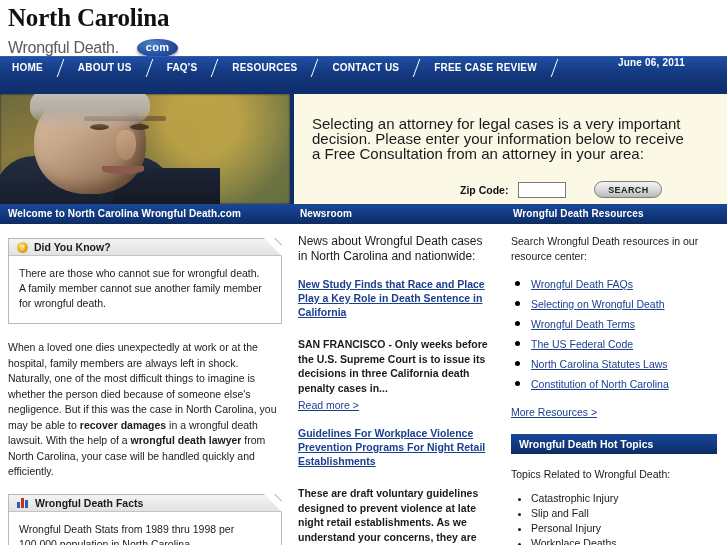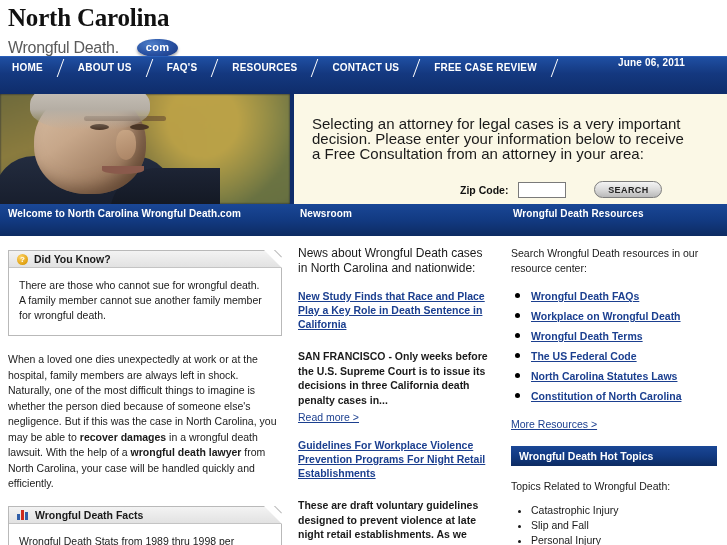--- a/index.html
+++ b/index.html
@@ -143,21 +143,21 @@
   .search-btn {
     width: 68px; height: 17px;
     border: 1px solid #7d7d7d; border-radius: 9px;
     background: linear-gradient(to bottom,#f4f4f4 0%, #dcdcdc 48%, #b9b9b9 100%);
     font-size: 9px; font-weight: bold; color:#222; letter-spacing:.4px;
     cursor:pointer; margin-left: 18px;
   }
 
   
   .sectionbar {
-    height: 32px; display:flex; align-items:stretch;
+    height: 20px; display:flex; align-items:stretch;
     background: linear-gradient(to bottom,#1a4796 0%,#123a82 50%,#0d2b62 100%);
   }
   .sec-h {
     color:#fff; font-size:10px; font-weight:bold; line-height:20px;
     letter-spacing:.1px; white-space:nowrap;
   }
   .sec-left   { width: 292px; padding-left: 8px; }
   .sec-mid    { width: 213px; padding-left: 8px; }
   .sec-right  { flex:1; padding-left: 8px; }
 
@@ -237,21 +237,21 @@
   .read-more {
     display:inline-block; font-size: 10.5px; color:#1b3f8f;
     text-decoration: underline; margin-top: 1px; cursor:pointer;
   }
 
   
   .res-intro { font-size: 10.5px; color:#1a1a1a; line-height: 15px; }
   ul.linklist {
     margin: 10px 0 0 0; padding-left: 20px; list-style: disc;
   }
-  ul.linklist li { margin-bottom: 2px; font-weight: bold; }
+  ul.linklist li { margin-bottom: 2px; }
   ul.linklist a {
     font-size: 10.5px; color:#1b3f8f; text-decoration: underline; cursor:pointer;
   }
   .more-res {
     display:inline-block; margin-top: 12px;
     font-size: 10.5px; color:#1b3f8f; text-decoration: underline; cursor:pointer;
   }
   .hot-head {
     margin-top: 14px; height: 20px; line-height:20px;
     background: linear-gradient(to bottom,#1a4796 0%,#123a82 50%,#0d2b62 100%);
@@ -382,21 +382,21 @@
         <a class="news-title">Job Related Deaths Are Less Likely For Women</a>
 
       </div>
     </div>
 
     <div class="col-right">
       <div class="res-intro">Search Wrongful Death resources in our resource center:</div>
 
       <ul class="linklist">
         <li><a>Wrongful Death FAQs</a></li>
-        <li><a>Workplace on Wrongful Death</a></li>
+        <li><a>Selecting on Wrongful Death</a></li>
         <li><a>Wrongful Death Terms</a></li>
         <li><a>The US Federal Code</a></li>
         <li><a>North Carolina Statutes Laws</a></li>
         <li><a>Constitution of North Carolina</a></li>
       </ul>
 
       <a class="more-res">More Resources &gt;</a>
 
       <div class="hot-head">Wrongful Death Hot Topics</div>
       <div class="hot-intro">Topics Related to Wrongful Death:</div>

